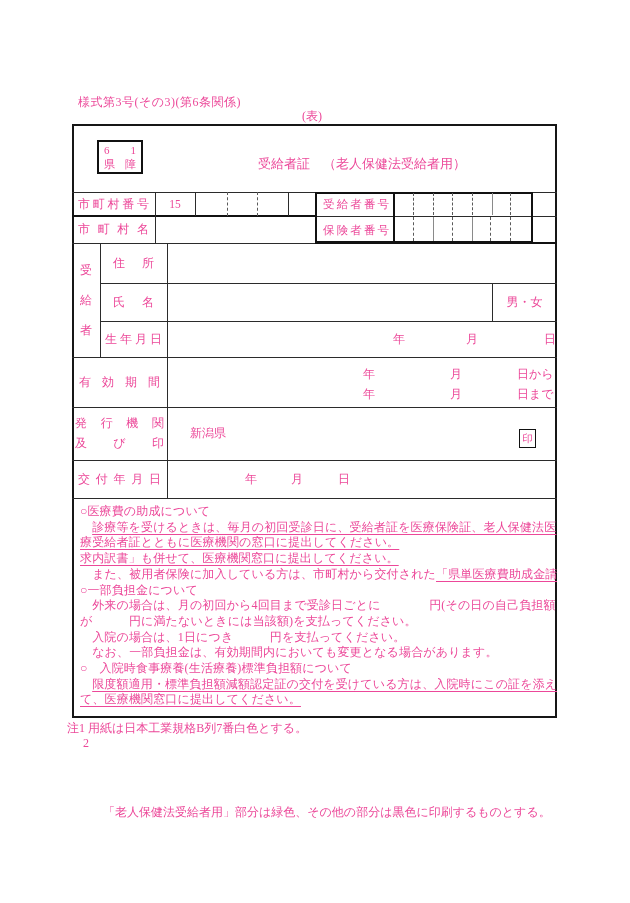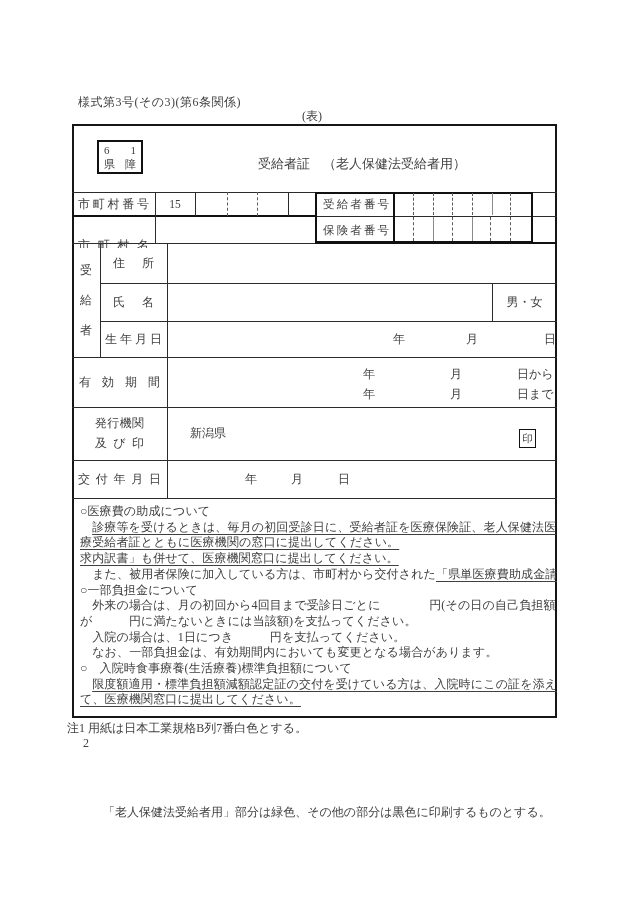--- a/index.html
+++ b/index.html
@@ -1,18 +1,18 @@
 <!DOCTYPE html>
 <html><head>
 <meta charset="utf-8">
 <style>
   html,body{margin:0;padding:0;background:#e8e8e8;}
   .page{
     position:relative;width:630px;height:903px;background:#ffffff;
-    font-family:"Liberation Serif","DejaVu Serif",serif;color:#404040;
+    font-family:"Liberation Serif","DejaVu Serif",serif;color:#ec4899;
     overflow:hidden;
   }
   .txt{position:absolute;font-size:12px;white-space:nowrap;}
   
   .hl{position:absolute;height:1px;background:#2b2b2b;}
   .hl2{position:absolute;height:2px;background:#111;}
   .vl{position:absolute;width:1px;background:#2b2b2b;}
   .vl2{position:absolute;width:2px;background:#111;}
   .vdash{position:absolute;width:0;border-left:1px dashed #5a5a5a;}
   .vgray{position:absolute;width:1px;background:#8a8a8a;}
@@ -26,21 +26,21 @@
   .code-row{display:flex;justify-content:space-between;padding:0 5px;font-size:11px;line-height:14px;}
   .seal-box{position:absolute;left:519px;top:429px;width:17px;height:19px;
     border:1.5px solid #111;box-sizing:border-box;display:flex;align-items:center;justify-content:center;
     font-size:10.5px;}
   
   .jt{position:absolute;font-size:12px;text-align:justify;text-align-last:justify;box-sizing:border-box;overflow:hidden;}
   .fx2{position:absolute;display:flex;justify-content:space-between;align-items:center;font-size:12px;box-sizing:border-box;}
   .ctr{position:absolute;display:flex;align-items:center;justify-content:center;font-size:12px;box-sizing:border-box;}
   .vert{position:absolute;display:flex;flex-direction:column;align-items:center;justify-content:center;gap:13px;font-size:12px;}
   .issuer-lbl{position:absolute;display:flex;flex-direction:column;justify-content:center;gap:3px;box-sizing:border-box;}
-  .issuer-lbl .ln{font-size:12px;text-align:justify;text-align-last:justify;padding:0 23px;}
+  .issuer-lbl .ln{font-size:12px;text-align:justify;text-align-last:justify;padding:0 3px;}
   
   .notes{position:absolute;left:80px;top:504px;width:477px;overflow:hidden;}
   .nline{font-size:12px;line-height:15.7px;letter-spacing:0.15px;white-space:nowrap;}
   .ul{text-decoration:underline;text-underline-offset:2.5px;text-decoration-thickness:1px;}
 </style>
 </head>
 <body>
 
 <div class="page">
 
@@ -94,21 +94,21 @@
 
   <div class="vdash" style="left:413px;top:217px;height:24px;"></div>
   <div class="vgray" style="left:433px;top:217px;height:24px;"></div>
   <div class="vdash" style="left:452px;top:217px;height:24px;"></div>
   <div class="vgray" style="left:472px;top:217px;height:24px;"></div>
   <div class="vdash" style="left:490px;top:217px;height:24px;"></div>
   <div class="vdash" style="left:510px;top:217px;height:24px;"></div>
 
   <div class="jt" style="left:72px;top:192px;width:83px;height:24px;line-height:24px;padding:0 6px;">市町村番号</div>
   <div class="ctr" style="left:155px;top:192px;width:40px;height:24px;font-size:11.5px;">15</div>
-  <div class="jt" style="left:72px;top:216px;width:83px;height:27px;line-height:27px;padding:16px 6px;">市町村名</div>
+  <div class="jt" style="left:72px;top:216px;width:83px;height:27px;line-height:27px;padding:0 6px;">市町村名</div>
   <div class="jt" style="left:318px;top:192px;width:76px;height:24px;line-height:24px;padding:0 5px;font-size:11.5px;">受給者番号</div>
   <div class="jt" style="left:318px;top:218px;width:76px;height:24px;line-height:24px;padding:0 5px;font-size:11.5px;">保険者番号</div>
 
   <div class="vert" style="left:72px;top:243px;width:28px;height:114px;">
     <span>受</span>
     <span>給</span>
     <span>者</span>
   </div>
   <div class="fx2" style="left:100px;top:243px;width:67px;height:40px;padding:0 13px;">
     <span>住</span>

